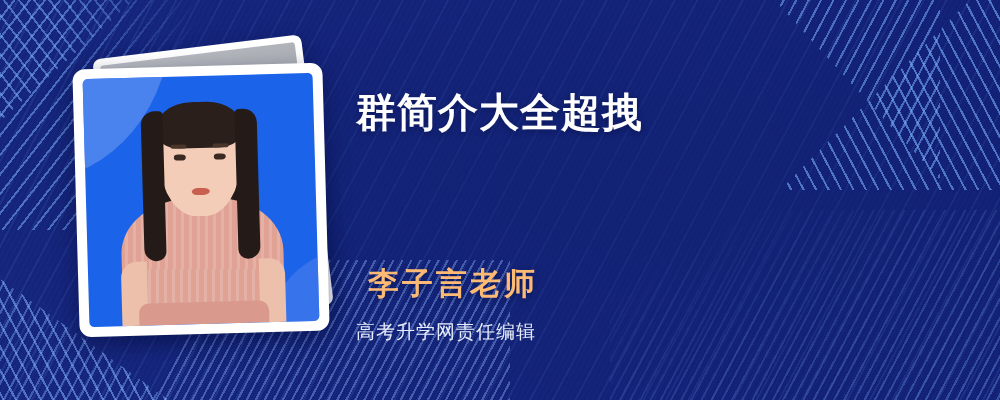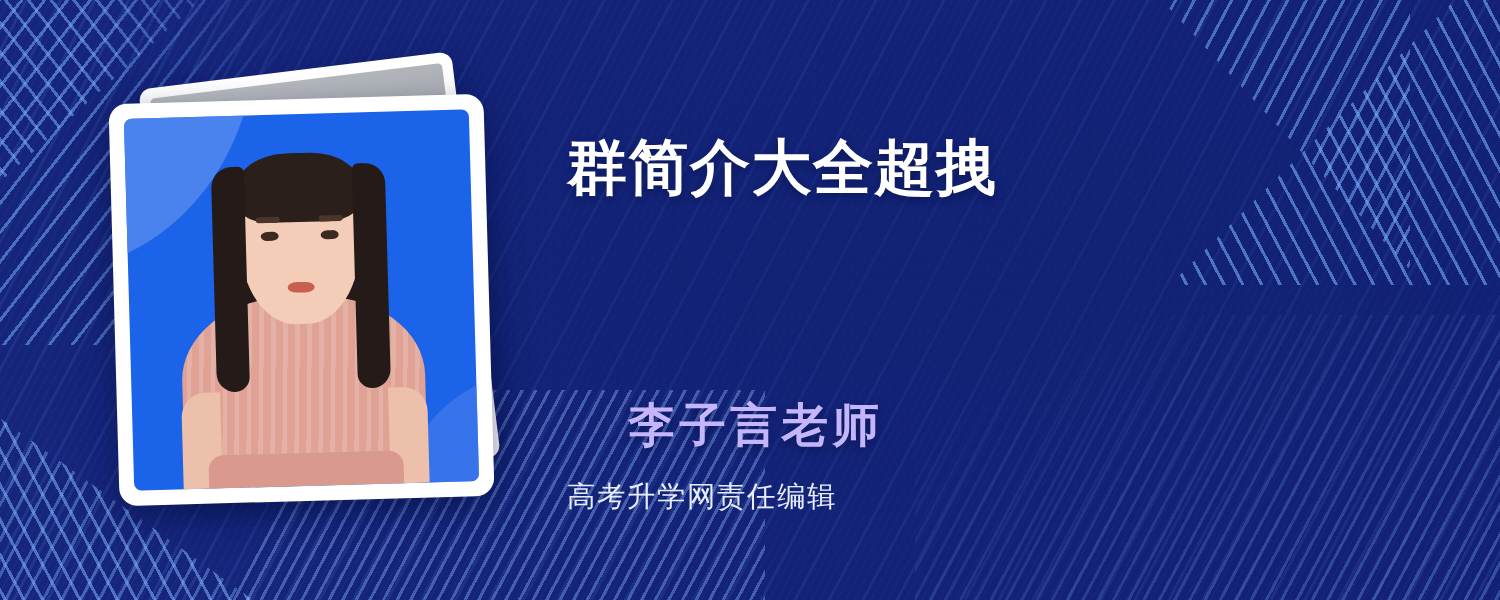--- a/index.html
+++ b/index.html
@@ -387,47 +387,46 @@
     width: 130px;
     height: 22px;
     margin-left: -65px;
     background: #d99a8d;
     border-radius: 10px 10px 0 0;
   }
 
   
   .text-col {
     position: absolute;
-    left: 378px;
+    left: 356px;
     top: 0;
     width: 560px;
     height: 280px;
   }
   .headline {
     position: absolute;
     top: 92px;
     left: 0;
     color: #ffffff;
     font-size: 40px;
     font-weight: bold;
     letter-spacing: 1px;
     line-height: 1;
     text-shadow: 0 2px 6px rgba(3,12,50,0.45);
   }
   .author {
     position: absolute;
     top: 268px;
     left: 12px;
-    color: #c4b5fd;
+    color: #fdba74;
     font-size: 31px;
     font-weight: bold;
     letter-spacing: 3px;
     line-height: 1;
     text-shadow: 0 2px 6px rgba(3,12,50,0.45);
-    margin-left: 29px;
   }
   .role {
     position: absolute;
     top: 322px;
     left: 0px;
     color: #e6ecfb;
     font-size: 19px;
     font-weight: normal;
     letter-spacing: 1px;
     line-height: 1;

